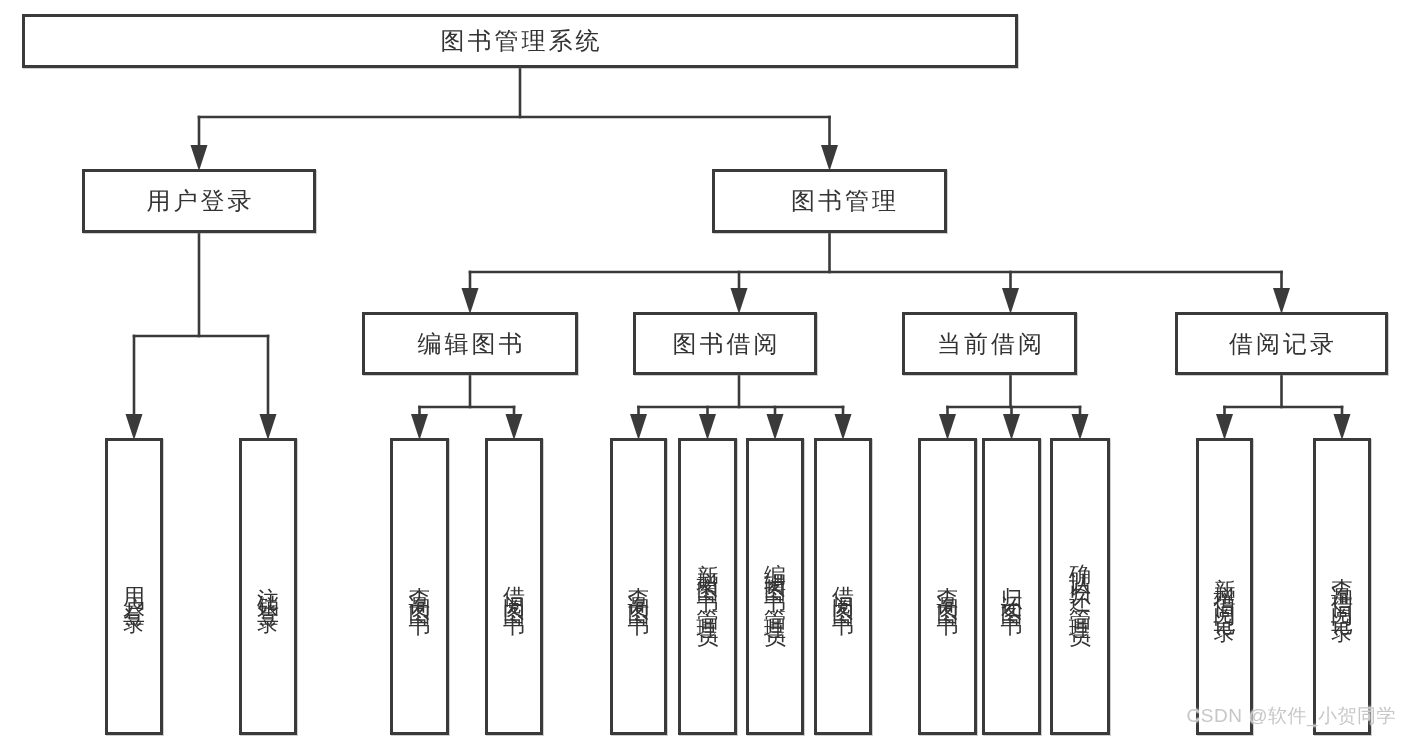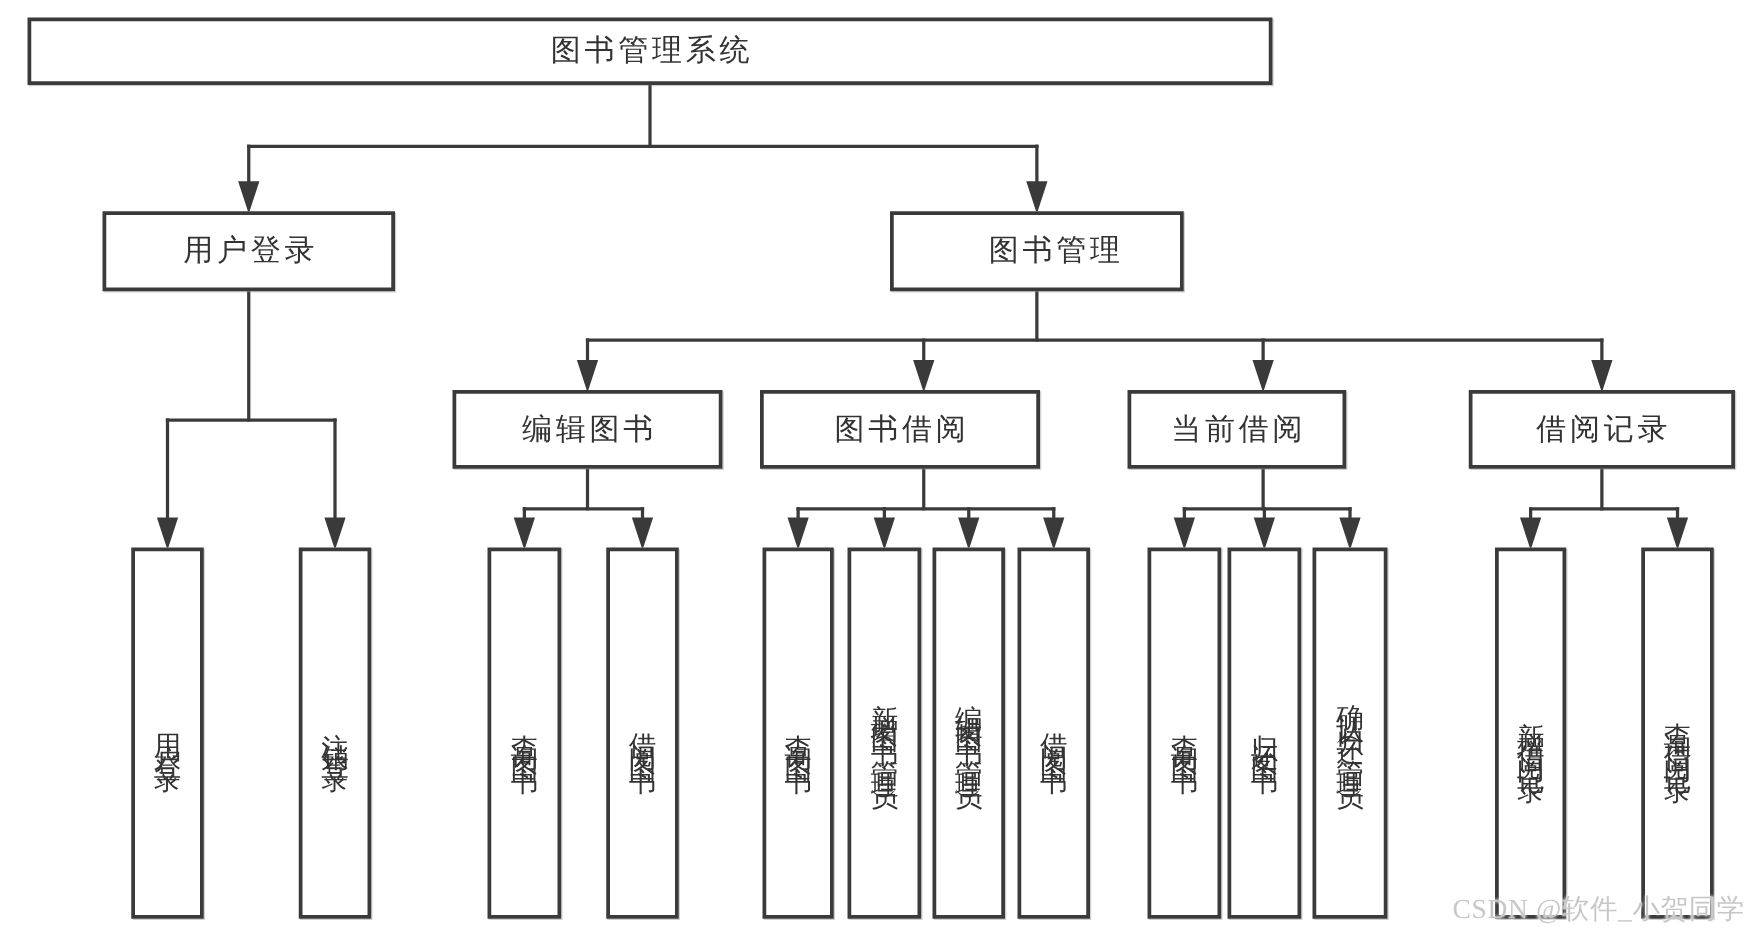--- a/index.html
+++ b/index.html
@@ -44,27 +44,26 @@
   .node.v .lbl {
     writing-mode: vertical-rl;
     text-orientation: mixed;
     font-size: 22px;
     letter-spacing: 9px;
     white-space: nowrap;
   }
   #watermark {
     position: absolute;
     right: 9px;
-    bottom: 5px;
-    font-size: 22px;
+    bottom: 18px;
+    font-size: 19px;
     letter-spacing: 0.5px;
     color: var(--wm, #c7c7c7);
     text-shadow: 0 0 3px #ffffff, 0 0 2px #ffffff;
     z-index: 5;
-    font-family: Liberation Serif, serif;
   }
 </style>
 </head>
 <body>
 
 <div id="canvas">
   <svg id="edges" width="1405" height="747" viewBox="0 0 1405 747">
       <line x1="520" y1="66" x2="520" y2="117" stroke="#3a3a3a" stroke-width="2.6" stroke-linecap="square"></line>
       <line x1="199" y1="117" x2="829.5" y2="117" stroke="#3a3a3a" stroke-width="2.6" stroke-linecap="square"></line>
       <line x1="199" y1="117" x2="199" y2="153" stroke="#3a3a3a" stroke-width="2.6" stroke-linecap="square"></line>
@@ -124,21 +123,21 @@
       </div>
       <div class="node h" style="left: 82px; top: 169px; width: 234px; height: 64px;">
         <span class="lbl">用户登录</span>
       </div>
       <div class="node h" style="left: 712px; top: 169px; width: 235px; height: 64px; padding-left: 28px;">
         <span class="lbl">图书管理</span>
       </div>
       <div class="node h" style="left: 362px; top: 312px; width: 216px; height: 63px;">
         <span class="lbl">编辑图书</span>
       </div>
-      <div class="node h" style="left: 608px; top: 312px; width: 224px; height: 63px;">
+      <div class="node h" style="left: 633px; top: 312px; width: 184px; height: 63px;">
         <span class="lbl">图书借阅</span>
       </div>
       <div class="node h" style="left: 902px; top: 312px; width: 175px; height: 63px;">
         <span class="lbl">当前借阅</span>
       </div>
       <div class="node h" style="left: 1175px; top: 312px; width: 213px; height: 63px;">
         <span class="lbl">借阅记录</span>
       </div>
       <div class="node v" style="left: 105px; top: 438px; width: 58px; height: 297px;">
         <span class="lbl">用户登录</span>

